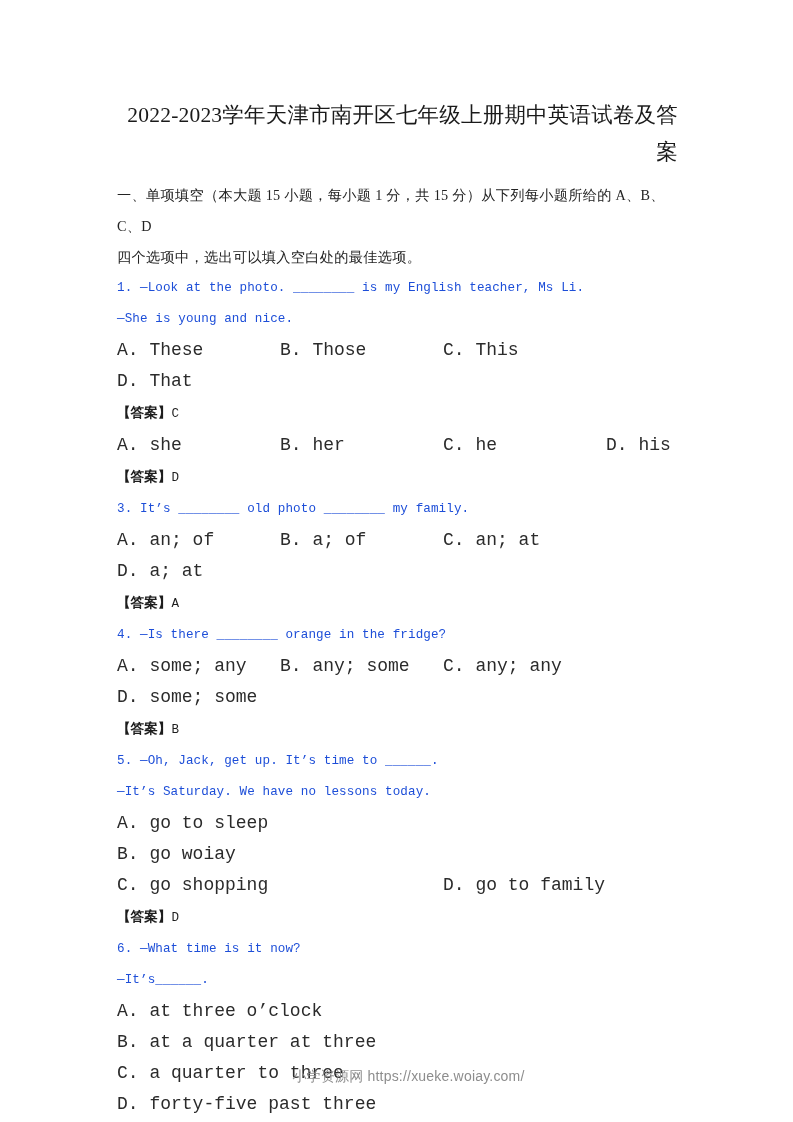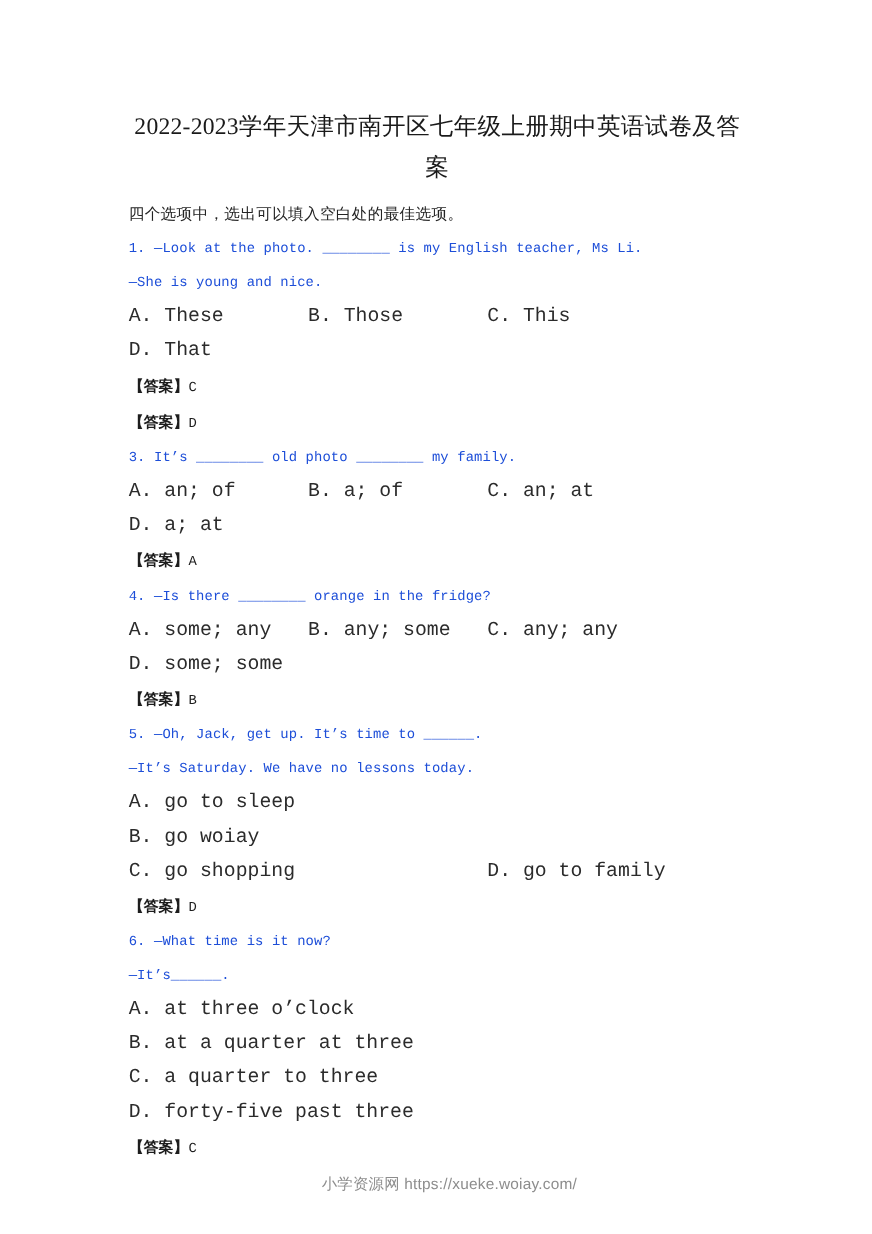--- a/index.html
+++ b/index.html
@@ -34,21 +34,21 @@
 
   
   .doc-title {
     font-family: "Liberation Serif", "DejaVu Serif", serif;
     font-size: 21.5px;
     line-height: 37px;
     color: #1a1a1a;
     letter-spacing: 0.2px;
     margin: 0 0 9px 0;
     font-weight: normal;
-    text-align: center;
+    text-align: right;
   }
 
   
   .ln {
     font-family: "Liberation Mono", "DejaVu Sans Mono", monospace;
     font-size: 12.6px;
     line-height: 31px;
     color: #1d4ed8;
     white-space: pre-wrap;
     margin: 0;
@@ -128,31 +128,33 @@
 </style>
 </head>
 <body>
 
 <div class="page">
 
   <div class="content">
 
     <h1 class="doc-title">2022-2023学年天津市南开区七年级上册期中英语试卷及答案</h1>
 
+    <p class="ln cjk">一、单项填空（本大题 15 小题，每小题 1 分，共 15 分）从下列每小题所给的 A、B、C、D</p>
 
     <p class="ln cjk">四个选项中，选出可以填入空白处的最佳选项。</p>
 
     <div id="questions-container">
         <div>
           <p class="ln">1. —Look at the photo. ________ is my English teacher, Ms Li.</p>
           <p class="ln">—She is young and nice.</p>
           <div class="opts cols4"><span class="opt">A. These</span><span class="opt">B. Those</span><span class="opt">C. This</span><span class="opt">D. That</span></div>
           <p class="ans"><span class="tag">【答案】</span><span class="letter">C</span></p>
         </div>
         <div>
+          <div class="opts cols4"><span class="opt">A. she</span><span class="opt">B. her</span><span class="opt">C. he</span><span class="opt">D. his</span></div>
           <p class="ans"><span class="tag">【答案】</span><span class="letter">D</span></p>
         </div>
         <div>
           <p class="ln">3. It’s ________ old photo ________ my family.</p>
           <div class="opts cols4"><span class="opt">A. an; of</span><span class="opt">B. a; of</span><span class="opt">C. an; at</span><span class="opt">D. a; at</span></div>
           <p class="ans"><span class="tag">【答案】</span><span class="letter">A</span></p>
         </div>
         <div>
           <p class="ln">4. —Is there ________ orange in the fridge?</p>
           <div class="opts cols4"><span class="opt">A. some; any</span><span class="opt">B. any; some</span><span class="opt">C. any; any</span><span class="opt">D. some; some</span></div>

